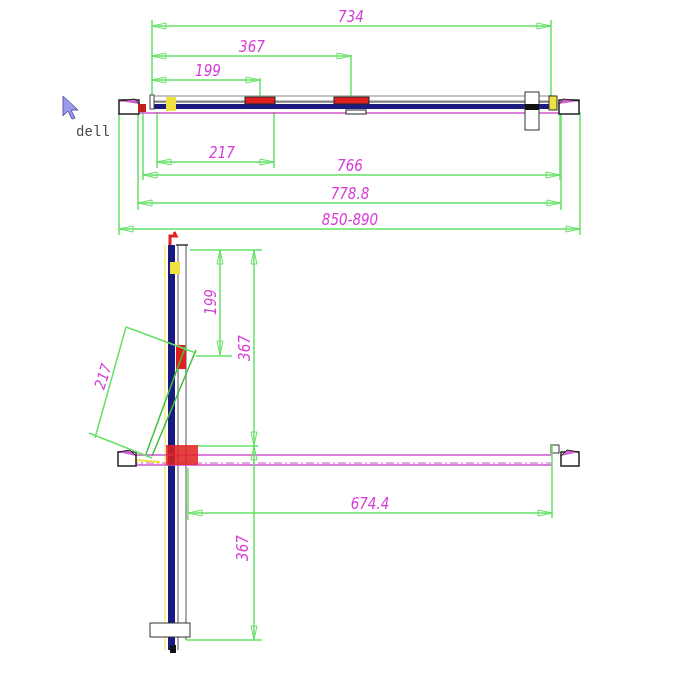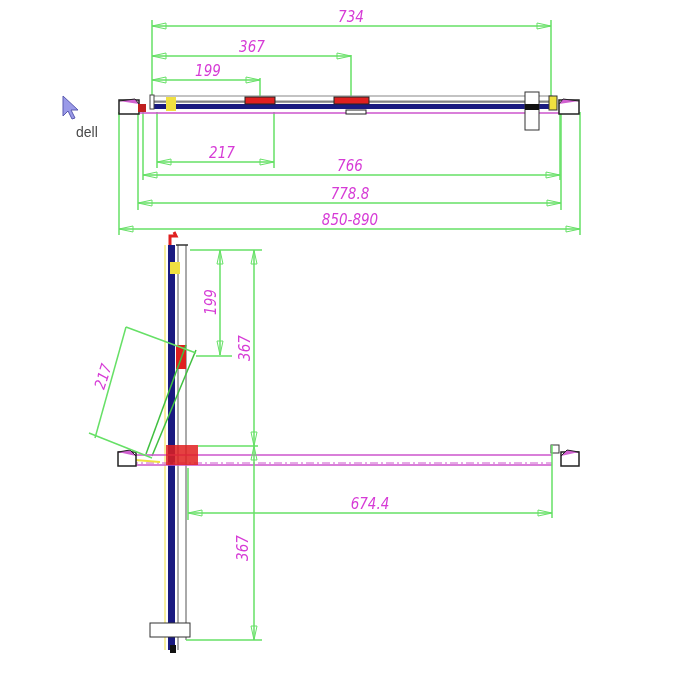--- a/index.html
+++ b/index.html
@@ -1,19 +1,19 @@
 <!DOCTYPE html>
 <html><head>
 <meta charset="utf-8">
 <style>
   html, body { margin:0; padding:0; background:#ffffff; }
   body { width:700px; height:700px; position:relative; overflow:hidden; font-family:"Liberation Sans", sans-serif; }
   svg { position:absolute; left:0; top:0; }
   .dim { font-family:"DejaVu Sans Condensed","DejaVu Sans", sans-serif; font-style:italic; fill:#d63bd6; font-size:15px; }
-  .cursor-label { position:absolute; left:76px; top:124px; font-size:14px; color:#4a4a4a; font-family:Liberation Sans, sans-serif; }
+  .cursor-label { position:absolute; left:76px; top:124px; font-size:14px; color:#4a4a4a; font-family:Liberation Mono, monospace; }
 </style>
 </head>
 <body>
 
 <svg width="700" height="700" viewBox="0 0 700 700">
 
   <g>
 
     <g stroke="#66e066" stroke-width="1.5" fill="none">
       <line x1="152" y1="20" x2="152" y2="100"></line>

